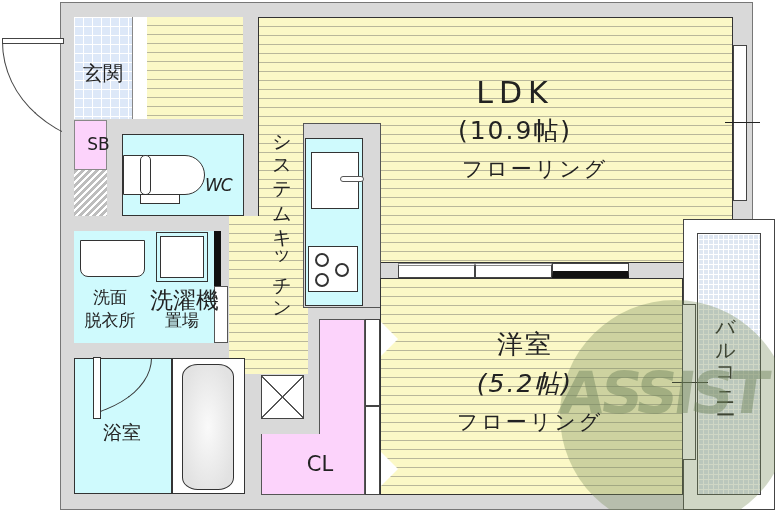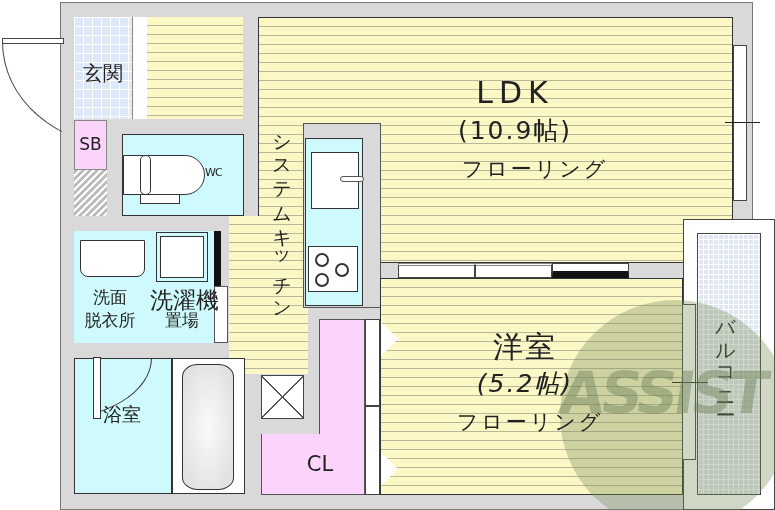--- a/index.html
+++ b/index.html
@@ -26,28 +26,28 @@
 <div class="abs" style="left:2px;top:38px;width:62px;height:6px;border:1px solid #444;background:#fff;"></div>
 <div class="abs" style="left:2px;top:42px;width:120px;height:104px;border-left:1px solid #444;border-bottom:1px solid #444;border-bottom-left-radius:100%;clip-path:inset(0 50% 0 0);"></div>
 
 <div class="abs tile-blue" style="left:74px;top:17px;width:58px;height:102px;"></div>
 <div class="label" style="left:78px;top:62px;width:50px;font-size:20px;">玄関</div>
 <div class="abs" style="left:132px;top:17px;width:15px;height:102px;background:#fff;border-left:1px solid #888;"></div>
 
 <div class="abs floor" style="left:147px;top:17px;width:96px;height:102px;"></div>
 
 <div class="abs closet" style="left:74px;top:120px;width:33px;height:50px;border:1px solid #888;"></div>
-<div class="label" style="left:74px;top:135px;width:33px;font-size:17px;">SB</div>
+<div class="label" style="left:82px;top:135px;width:33px;font-size:17px;">SB</div>
 <div class="abs hatch" style="left:74px;top:170px;width:33px;height:46px;"></div>
 
 <div class="abs wet outline" style="left:122px;top:134px;width:122px;height:82px;"></div>
 <div class="abs" style="left:123px;top:155px;width:82px;height:40px;background:#fff;border:1px solid #333;border-radius:0 20px 20px 0;"></div>
 <div class="abs" style="left:140px;top:155px;width:11px;height:40px;background:#fff;border:1px solid #333;border-radius:5px;"></div>
 <div class="abs" style="left:140px;top:194px;width:40px;height:10px;background:#fff;border:1px solid #333;"></div>
-<div class="label" style="left:205px;top:167px;font-size:11px;letter-spacing:-1px;">WC</div>
+<div class="label" style="left:205px;top:176px;font-size:17px;letter-spacing:-1px;font-style:italic;">WC</div>
 
 <div class="abs floor" style="left:258px;top:17px;width:475px;height:246px;border:1.5px solid #333;"></div>
 
 <div class="abs floor" style="left:229px;top:216px;width:30px;height:158px;"></div>
 <div class="abs floor" style="left:258px;top:216px;width:50px;height:158px;"></div>
 
 <div class="label" style="left:440px;top:76px;width:150px;font-size:30px;letter-spacing:6px;">LDK</div>
 <div class="label" style="left:440px;top:117px;width:150px;font-size:25px;letter-spacing:2px;">(10.9帖)</div>
 <div class="label" style="left:430px;top:158px;width:210px;font-size:21px;letter-spacing:3px;">フローリング</div>
 
@@ -75,21 +75,21 @@
 <div class="abs" style="left:214px;top:231px;width:7px;height:55px;background:#111;"></div>
 <div class="abs" style="left:214px;top:286px;width:14px;height:57px;background:#fff;border:1px solid #555;"></div>
 <div class="label" style="left:82px;top:288px;width:56px;font-size:17px;text-align:center;">洗面</div>
 <div class="label" style="left:78px;top:311px;width:64px;font-size:17px;">脱衣所</div>
 <div class="label" style="left:150px;top:288px;width:64px;font-size:23px;">洗濯機</div>
 <div class="label" style="left:150px;top:311px;width:64px;font-size:17px;">置場</div>
 
 <div class="abs wet outline" style="left:74px;top:358px;width:98px;height:136px;"></div>
 <div class="abs" style="left:93px;top:357px;width:8px;height:62px;background:#fff;border:1px solid #333;"></div>
 <div class="abs" style="left:50px;top:358px;width:102px;height:62px;border-right:1px solid #333;border-bottom:1px solid #333;border-bottom-right-radius:100%;clip-path:inset(0 0 0 50%);"></div>
-<div class="label" style="left:92px;top:404px;width:60px;font-size:19px;">浴室</div>
+<div class="label" style="left:92px;top:422px;width:60px;font-size:19px;">浴室</div>
 <div class="abs" style="left:172px;top:358px;width:73px;height:136px;background:#fff;border:1.5px solid #333;"></div>
 <div class="abs" style="left:182px;top:364px;width:52px;height:126px;background:radial-gradient(ellipse at center,#fafafa 0%,#e2e2e2 80%);border:1px solid #333;border-radius:30%/10%;"></div>
 
 <div class="abs" style="left:261px;top:375px;width:43px;height:44px;background:#fff;border:1px solid #444;background-image:linear-gradient(45deg,transparent 49%,#555 49%,#555 51%,transparent 51%),linear-gradient(-45deg,transparent 49%,#555 49%,#555 51%,transparent 51%);"></div>
 
 <div class="abs closet" style="left:319px;top:319px;width:46px;height:176px;border:1px solid #555;"></div>
 <div class="abs closet" style="left:261px;top:434px;width:104px;height:61px;border:1px solid #555;border-top:none;"></div>
 <div class="label" style="left:290px;top:453px;width:60px;font-size:21px;">CL</div>
 <div class="abs" style="left:365px;top:319px;width:15px;height:87px;background:#fff;border:1px solid #444;"></div>
 <div class="abs" style="left:365px;top:406px;width:15px;height:89px;background:#fff;border:1px solid #444;"></div>
@@ -100,15 +100,15 @@
 
 <div class="abs" style="left:683px;top:219px;width:92px;height:291px;background:#fff;border:1px solid #444;"></div>
 <div class="abs tile-fine" style="left:697px;top:233px;width:64px;height:262px;border:1px solid #444;"></div>
 <div class="label vtext" style="left:715px;top:305px;font-size:20px;">バルコニー</div>
 <div class="abs window" style="left:682px;top:304px;width:14px;height:156px;"></div>
 <div class="abs" style="left:672px;top:382px;width:36px;height:1px;background:#222;"></div>
 
 <div class="watermark" style="left:560px;top:300px;width:230px;height:230px;"></div>
 <div class="label" style="left:560px;top:362px;font-size:58px;font-weight:bold;color:rgba(110,130,90,0.45);letter-spacing:-4px;transform:skewX(-8deg);">ASSIST</div>
 
-<div class="label" style="left:470px;top:330px;width:110px;font-size:30px;letter-spacing:2px;">洋室</div>
+<div class="label" style="left:470px;top:330px;width:110px;font-size:26px;letter-spacing:2px;">洋室</div>
 <div class="label" style="left:450px;top:370px;width:150px;font-size:25px;letter-spacing:2px;font-style:italic;">(5.2帖)</div>
 <div class="label" style="left:425px;top:411px;width:210px;font-size:21px;letter-spacing:3px;">フローリング</div>
 
 </body></html>

